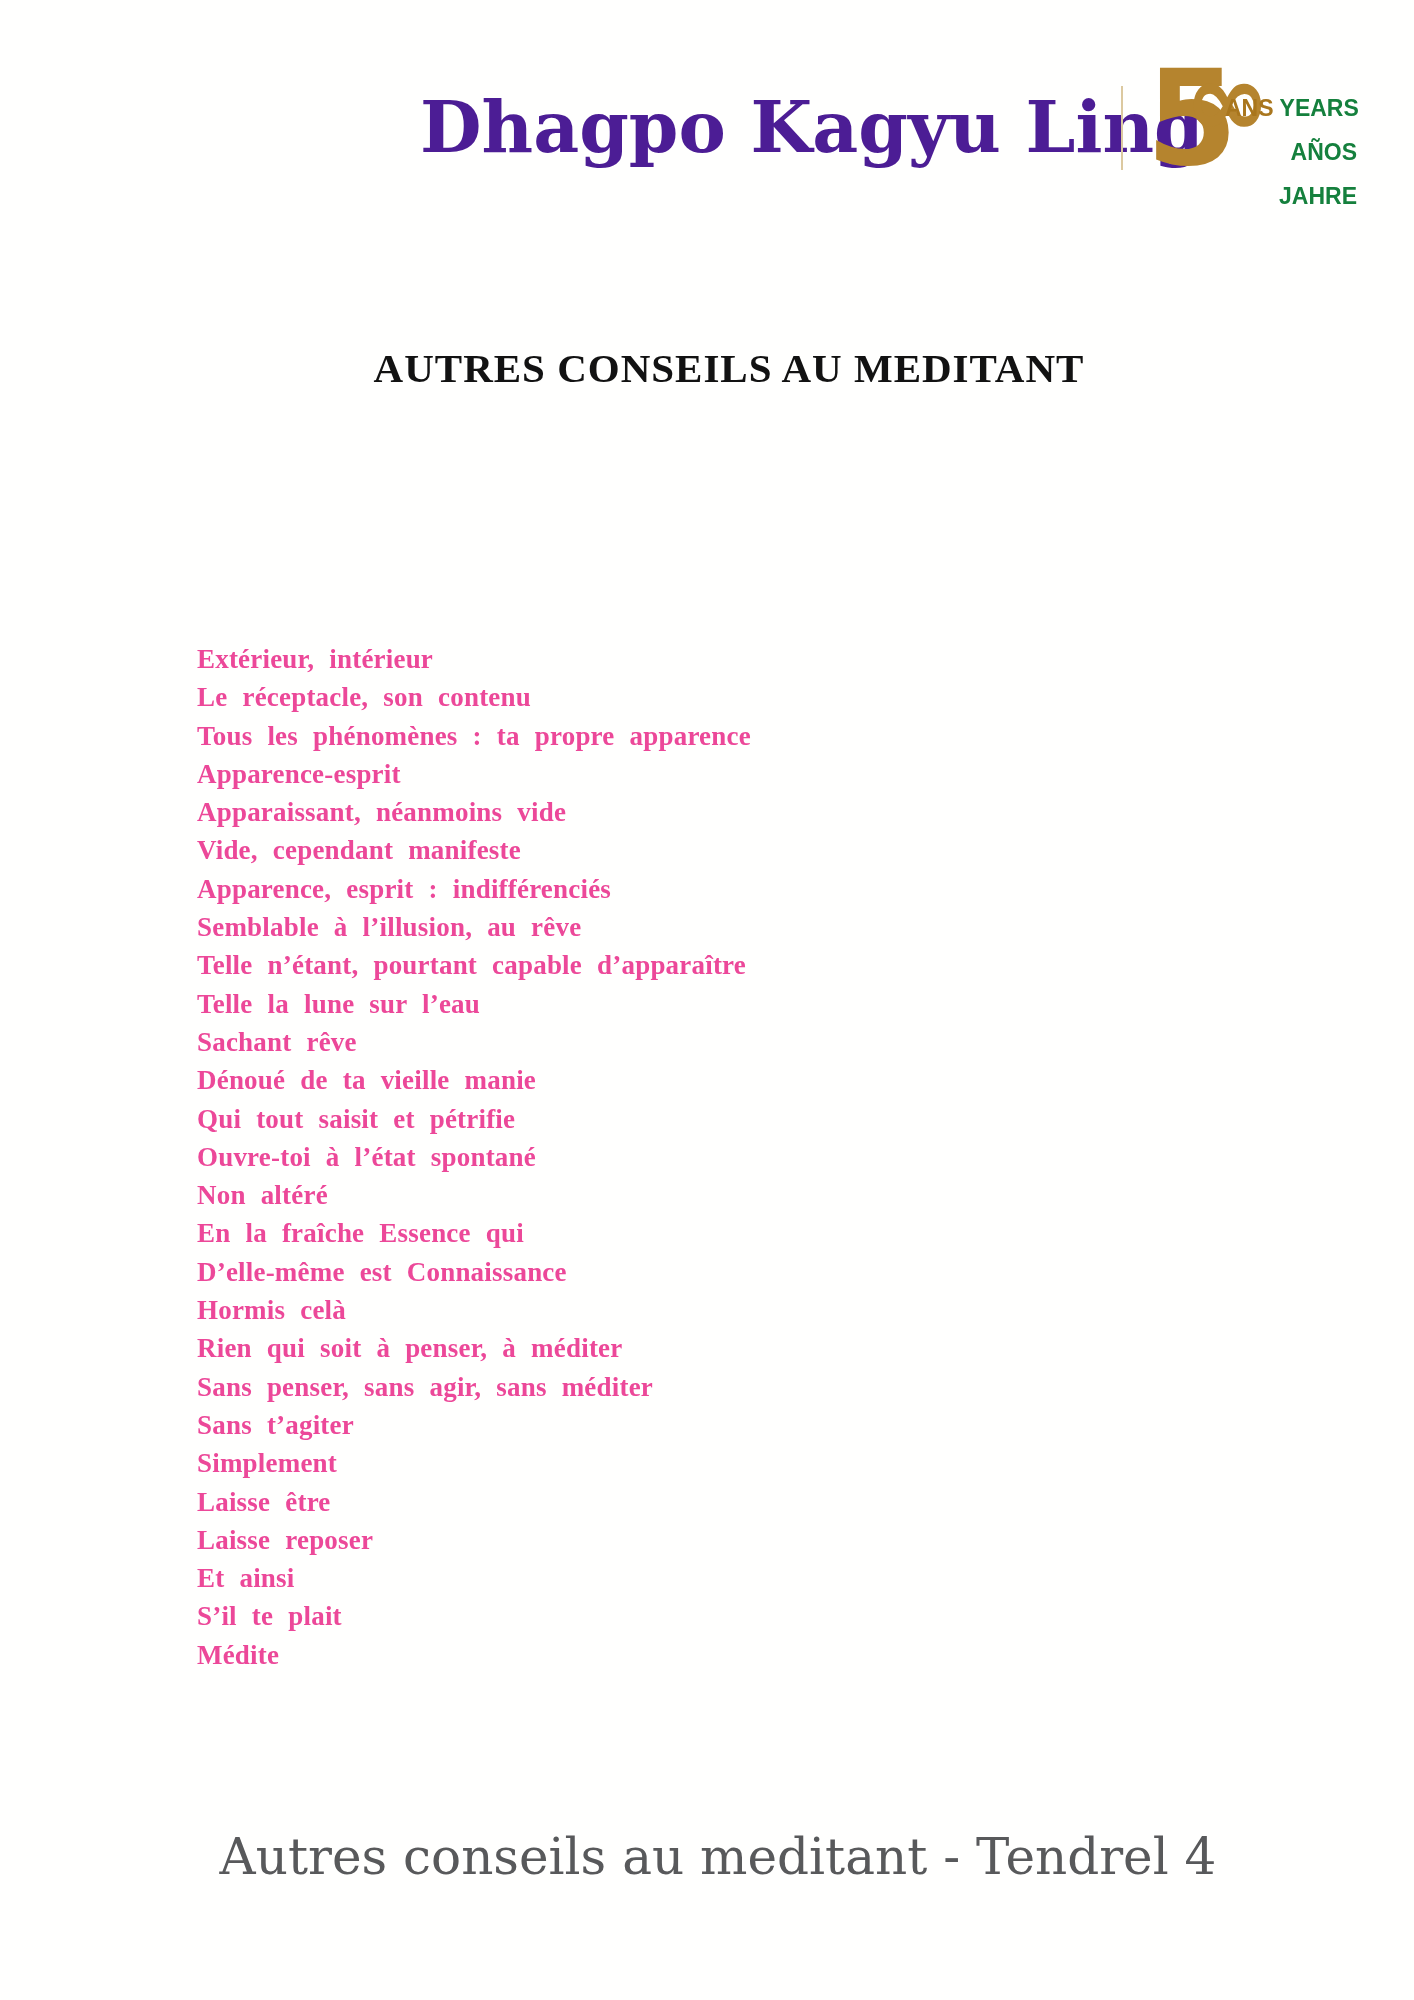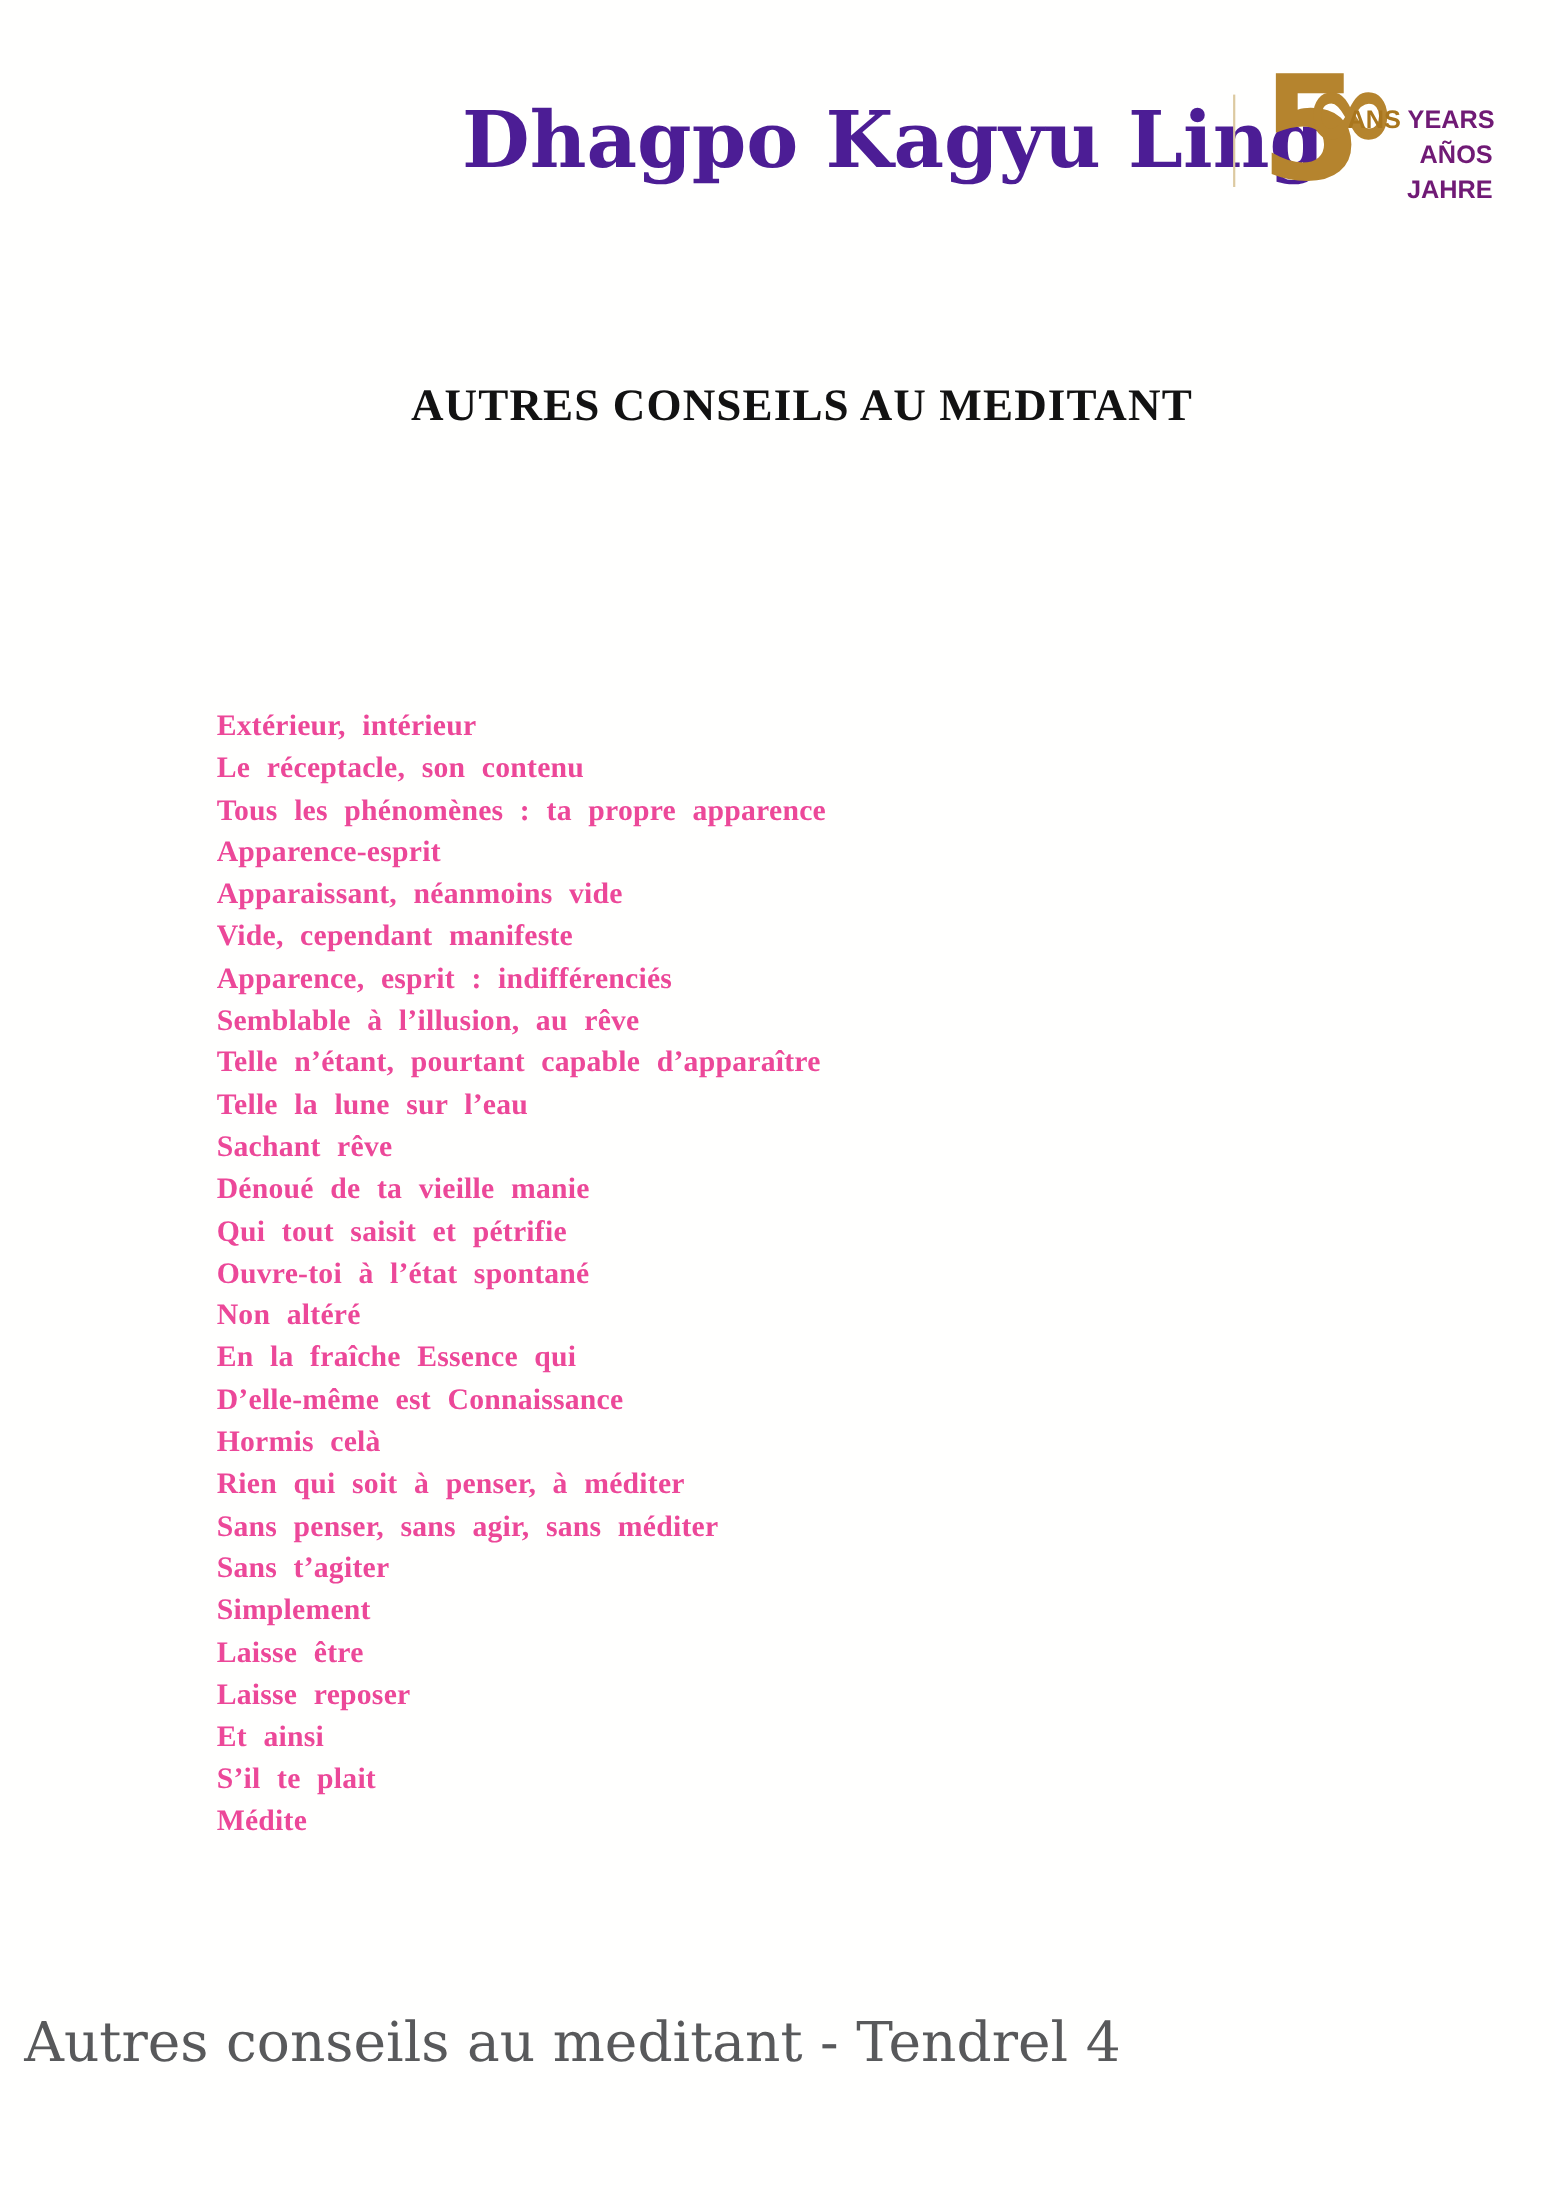--- a/index.html
+++ b/index.html
@@ -70,21 +70,21 @@
     width: 132px;
     text-align: right;
     font-family: "Liberation Sans", sans-serif;
     font-weight: bold;
     font-size: 23px;
     line-height: 32px;
     letter-spacing: 0px;
     white-space: nowrap;
   }
   .lbl-dark  { color: #A9761D; }
-  .lbl-light { color: #701a75; }
+  .lbl-light { color: #15803d; margin-top: 12px; }
   .badge-labels .row { display: block; }
 
   
   .doc-title {
     position: absolute;
     left: 0;
     right: 0;
     top: 344px;
     padding-left: 44px;
     text-align: center;
@@ -109,20 +109,21 @@
     white-space: nowrap;
   }
 
   
   .caption {
     position: absolute;
     left: 0;
     right: 0;
     top: 1828px;
     padding-left: 22px;
+    text-align: center;
     font-family: "DejaVu Serif", serif;
     font-weight: normal;
     font-size: 50px;
     color: #58595B;
     white-space: nowrap;
   }
 </style>
 </head>
 <body>
 

